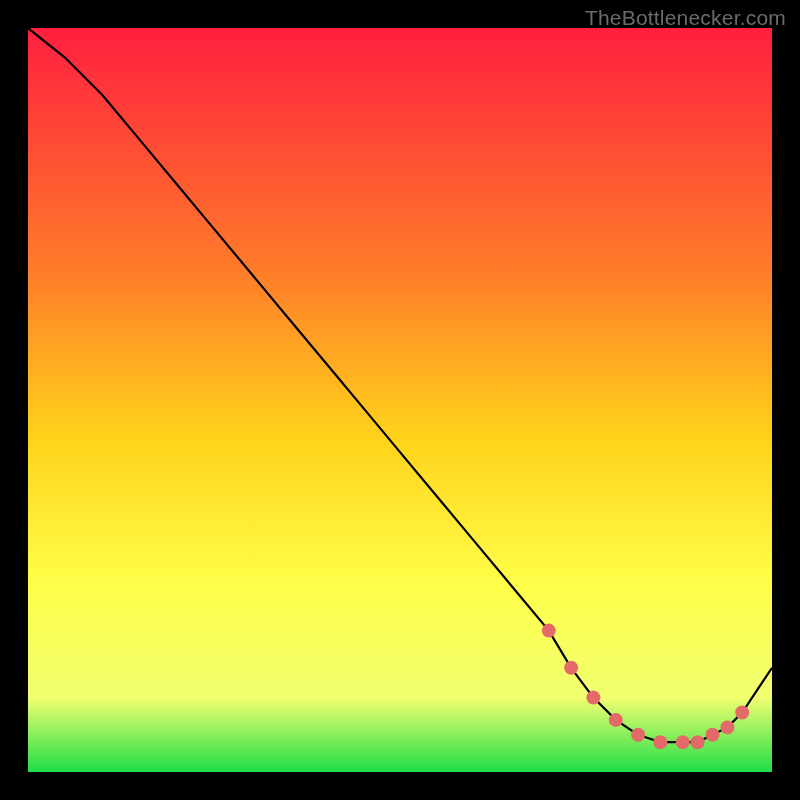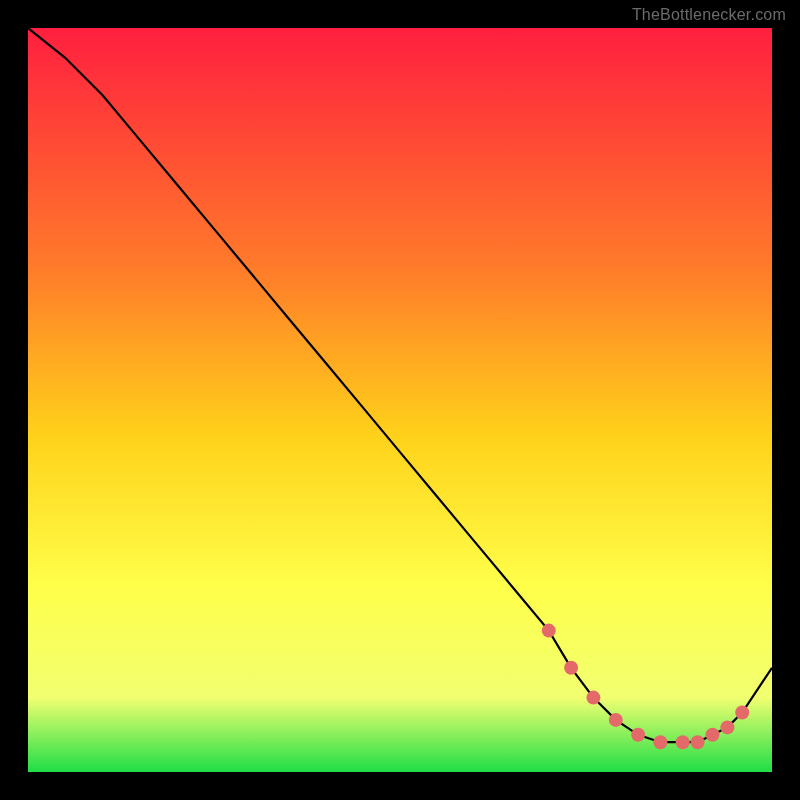--- a/index.html
+++ b/index.html
@@ -15,21 +15,21 @@
     position: relative;
     width: 800px;
     height: 800px;
     background: #000;
   }
   .attribution {
     position: absolute;
     top: 6px;
     right: 14px;
     color: #6b6b6b;
-    font-size: 16px;
+    font-size: 21px;
     font-weight: 400;
     letter-spacing: 0.2px;
   }
   .plot {
     position: absolute;
     left: 28px;
     top: 28px;
     width: 744px;
     height: 744px;
   }

